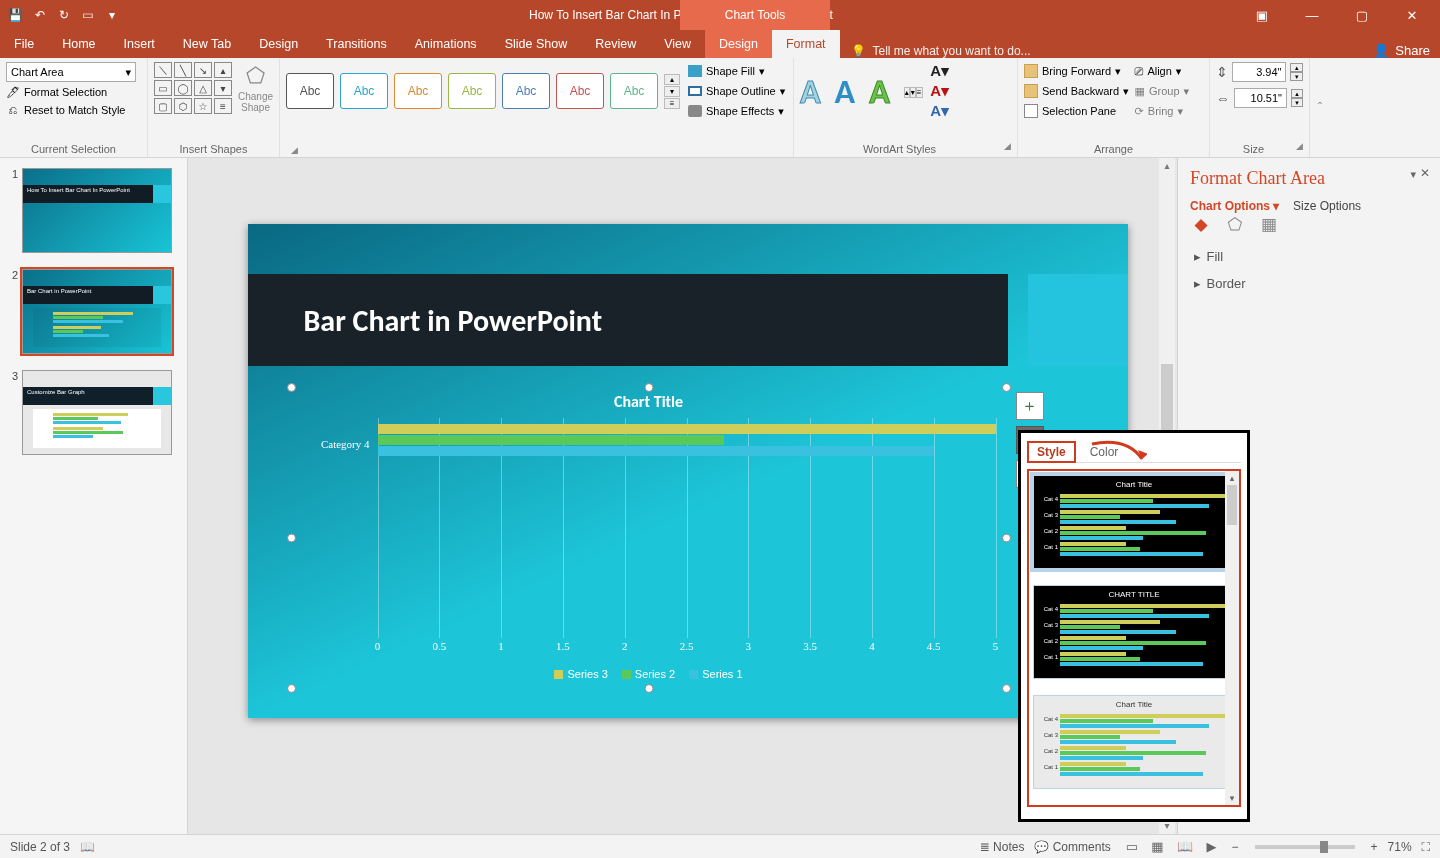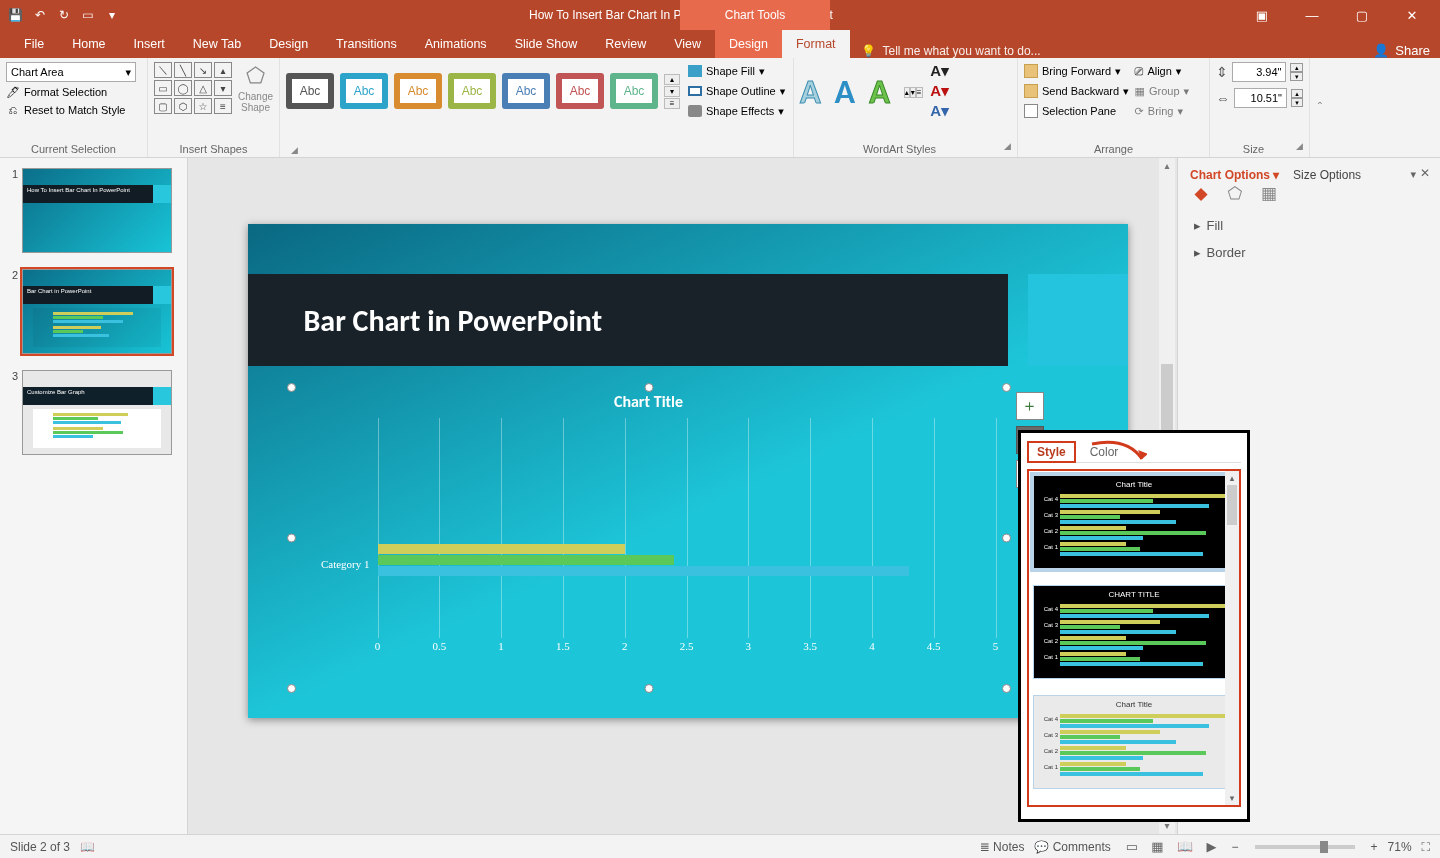--- a/index.html
+++ b/index.html
@@ -8,21 +8,21 @@
 
 .titlebar { height: 30px; background: #b7472a; display: flex; align-items: center; color: #fff; }
 .titlebar .qat { display: flex; gap: 4px; align-items: center; margin-left: 6px; }
 .titlebar .qat span { width: 20px; height: 20px; display: flex; align-items: center; justify-content: center; color: #fff; font-size: 12px; }
 .titlebar .doc-title { flex: 1; text-align: center; font-size: 12px; }
 .titlebar .context-tab-title { position: absolute; left: 680px; top: 0; width: 150px; height: 30px; background: #e86a4d; display: flex; align-items: center; justify-content: center; font-size: 12px; }
 .titlebar .win-ctrl { display: flex; gap: 6px; margin-right: 6px; }
 .titlebar .win-ctrl span { width: 44px; height: 28px; display: flex; align-items: center; justify-content: center; font-size: 13px; }
 
 
-.tabsbar { height: 28px; background: #b7472a; display: flex; align-items: flex-end; padding-left: 10px; }
+.tabsbar { height: 28px; background: #b7472a; display: flex; align-items: flex-end; }
 .tab { color: #fff; padding: 0 14px; height: 28px; display: flex; align-items: center; font-size: 12.5px; }
 .tab.active { background: #f3f3f3; color: #b7472a; }
 .tab.context { background: #e86a4d; }
 .tellme { color: #fff; font-size: 12px; display: flex; align-items: center; margin-left: 12px; opacity: .9; flex:1; }
 .tellme .bulb { margin-right: 6px; }
 .share { color:#fff; padding:0 10px; display:flex; align-items:center; gap:6px; font-size:13px; }
 
 
 .ribbon { height: 100px; background: #f3f3f3; border-bottom: 1px solid #d4d4d4; display: flex; align-items: stretch; font-size: 11px; }
 .group { border-right: 1px solid #e1e1e1; padding: 4px 6px 2px 6px; display: flex; flex-direction: column; justify-content: space-between; }
@@ -30,21 +30,21 @@
 .sel-dropdown { width: 130px; height: 20px; border: 1px solid #ababab; background: #fff; display: flex; align-items: center; justify-content: space-between; padding: 0 4px; font-size: 11px; }
 .sel-row { display: flex; align-items: center; gap: 4px; margin-top: 2px; height: 16px; }
 .sel-row .ic { width: 14px; height: 14px; display: inline-flex; align-items:center; justify-content:center; }
 
 .shapes-gallery { display: grid; grid-template-columns: repeat(4, 18px); grid-template-rows: repeat(3, 16px); gap: 2px; }
 .shapes-gallery span { border: 1px solid #888; display: flex; align-items: center; justify-content: center; font-size:10px; color:#444;}
 .big-btn { width: 40px; display: flex; flex-direction: column; align-items: center; justify-content: center; color: #888; gap:2px;}
 .big-btn .ic { font-size:22px; }
 
 .style-gallery { display: flex; gap: 6px; align-items: center; }
-.style-box { width: 48px; height: 36px; border: 6px solid #0ea5e9; border-radius: 3px; background: #fff; display: flex; align-items: center; justify-content: center; font-size: 12px; }
+.style-box { width: 48px; height: 36px; border: 1px solid #0ea5e9; border-radius: 3px; background: #fff; display: flex; align-items: center; justify-content: center; font-size: 12px; }
 .style-box.c0 { border-color:#555; color:#555; }
 .style-box.c1 { color:#2ca4c9; border-color:#2ca4c9;}
 .style-box.c2 { color:#d88b2f; border-color:#d88b2f;}
 .style-box.c3 { color:#9bb646; border-color:#9bb646;}
 .style-box.c4 { color:#4a7fb5; border-color:#4a7fb5;}
 .style-box.c5 { color:#c15454; border-color:#c15454;}
 .style-box.c6 { color:#5fb58b; border-color:#5fb58b;}
 .style-gallery .spin { width: 16px; display:flex; flex-direction:column; gap:1px;}
 .spin span{height:11px;border:1px solid #bbb;font-size:8px;text-align:center;line-height:9px;background:#eee;}
 
@@ -450,59 +450,65 @@
             <div class="gridline" style="left: 10%;"></div>
             <div class="gridline" style="left: 20%;"></div>
             <div class="gridline" style="left: 30%;"></div>
             <div class="gridline" style="left: 40%;"></div>
             <div class="gridline" style="left: 50%;"></div>
             <div class="gridline" style="left: 60%;"></div>
             <div class="gridline" style="left: 70%;"></div>
             <div class="gridline" style="left: 80%;"></div>
             <div class="gridline" style="left: 90%;"></div>
             <div class="gridline" style="left: 100%;"></div>
-            <div class="catgroup" style="top: 126px;">
-              <div class="catlabel">Category 1</div>
-              <div class="bar" style="top: 0px; width: 40%; background: rgb(208, 206, 90);"></div>
-              <div class="bar" style="top: 11px; width: 48%; background: rgb(90, 201, 90);"></div>
-              <div class="bar" style="top: 22px; width: 86%; background: rgb(58, 193, 224);"></div>
+            <div class="catgroup" style="top: 6px;">
+              <div class="catlabel">Category 4</div>
+              <div class="bar" style="top: 0px; width: 100%; background: rgb(208, 206, 90);"></div>
+              <div class="bar" style="top: 11px; width: 56%; background: rgb(90, 201, 90);"></div>
+              <div class="bar" style="top: 22px; width: 90%; background: rgb(58, 193, 224);"></div>
             </div>
           </div>
         <div class="xticks" id="xticks">
             <div class="xtick" style="left: 0%;">0</div>
             <div class="xtick" style="left: 10%;">0.5</div>
             <div class="xtick" style="left: 20%;">1</div>
             <div class="xtick" style="left: 30%;">1.5</div>
             <div class="xtick" style="left: 40%;">2</div>
             <div class="xtick" style="left: 50%;">2.5</div>
             <div class="xtick" style="left: 60%;">3</div>
             <div class="xtick" style="left: 70%;">3.5</div>
             <div class="xtick" style="left: 80%;">4</div>
             <div class="xtick" style="left: 90%;">4.5</div>
             <div class="xtick" style="left: 100%;">5</div>
           </div>
+        <div class="legend-row" id="legend">
+            <span><i class="lsw" style="background: rgb(208, 206, 90);"></i>Series 3</span>
+            <span><i class="lsw" style="background: rgb(90, 201, 90);"></i>Series 2</span>
+            <span><i class="lsw" style="background: rgb(58, 193, 224);"></i>Series 1</span>
+          </div>
 
         <div class="chart-side">
           <button>＋</button>
           <button class="active">🖌</button>
           <button style="color:#555">▾</button>
         </div>
       </div>
     </div>
   </div>
 
   <div class="vscroll">
     <div class="btn">▴</div>
     <div class="vthumb"></div>
     <div class="btn" style="position:absolute;bottom:0;left:0;right:0">▾</div>
   </div>
 
   <div class="format-pane">
     <span class="pin">▾</span>
     <span class="close">✕</span>
+    <h2>Format Chart Area</h2>
     <div class="fp-tabs">
       <div class="fp-tab active">
           <span>Chart Options</span>
           <span>▾</span>
         </div>
       <div class="fp-tab">Size Options</div>
     </div>
     <div class="fp-icons">
       <span class="selected">◆</span>
       <span class="pent">⬠</span>

